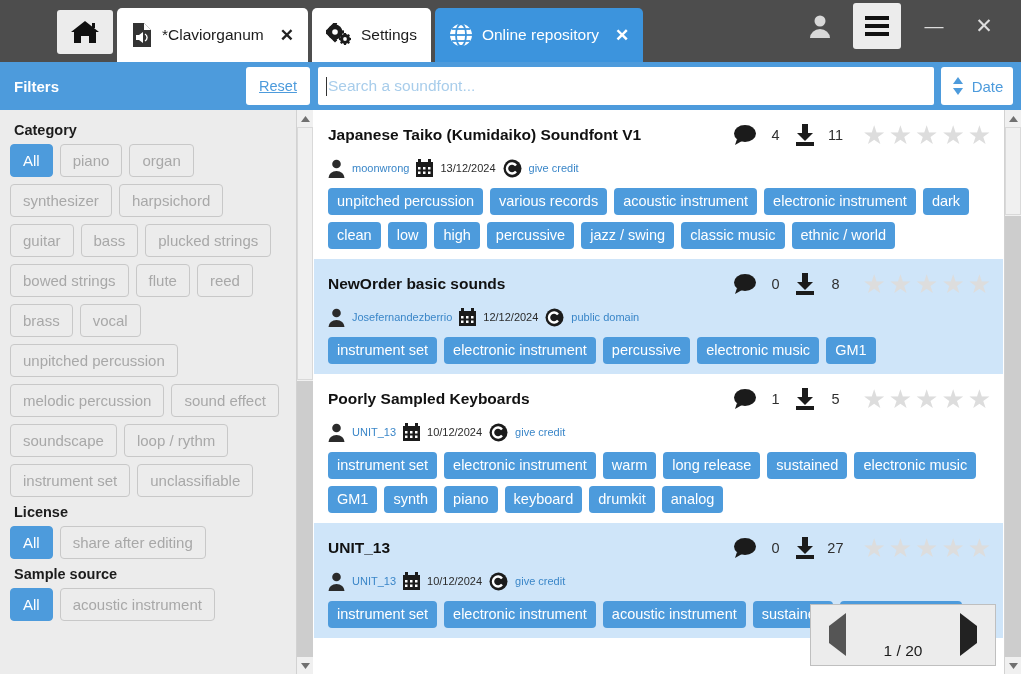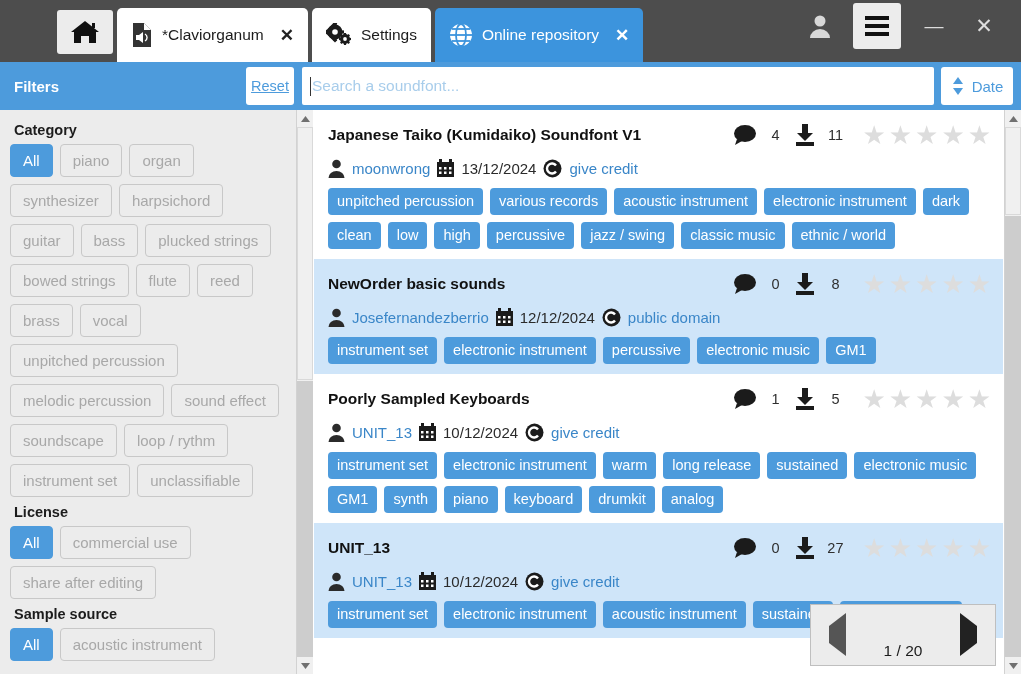--- a/index.html
+++ b/index.html
@@ -61,21 +61,21 @@
   #bluebar {
     position: absolute; left: 0; top: 62px; width: 1021px; height: 48px;
     background: #4d9bdc;
     display: flex; align-items: center;
   }
   #filters-label {
     width: 246px; padding-left: 14px;
     color: #ffffff; font-size: 15px; font-weight: bold;
   }
   #reset-btn {
-    width: 48px; height: 38px; background: #ffffff; border-radius: 3px;
+    width: 64px; height: 38px; background: #ffffff; border-radius: 3px;
     display: flex; align-items: center; justify-content: center;
     color: #4d9bdc; font-size: 14.5px; text-decoration: underline;
   }
   #search-wrap {
     flex: 1 1 auto; height: 38px; background: #ffffff;
     margin-left: 8px; border-radius: 2px;
     display: flex; align-items: center;
     padding-left: 8px; position: relative;
   }
   #search-caret {
@@ -146,21 +146,21 @@
   }
   .stat { display: flex; align-items: center; }
   .stat-num {
     font-size: 14.5px; color: #2f2f2f; width: 34px; text-align: center;
   }
   .stars { display: flex; gap: 3px; margin-left: 10px; }
   .star { color: #dddddd; font-size: 26px; line-height: 26px; }
   .card-meta {
     display: flex; align-items: center; gap: 7px;
     margin-top: 6px; height: 24px;
-    font-size: 15px; color: #2b2b2b;
+    font-size: 11px; color: #2b2b2b;
   }
   .meta-link { color: #3a86c8; }
   .taglist { display: flex; flex-wrap: wrap; gap: 7px; margin-top: 8px; }
   .tag {
     background: #4d9bdc; color: #ffffff; font-size: 14.5px;
     border-radius: 4px; padding: 5px 9px 6px 9px;
     white-space: nowrap;
   }
 
   
@@ -322,21 +322,20 @@
         <div class="chip">melodic percussion</div>
         <div class="chip">sound effect</div>
         <div class="chip">soundscape</div>
         <div class="chip">loop / rythm</div>
         <div class="chip">instrument set</div>
         <div class="chip">unclassifiable</div>
       </div>
       <div class="section-title">License</div>
       <div class="chip-rows">
         <div class="chip sel">All</div>
-        <div class="chip">commercial use</div>
         <div class="chip">share after editing</div>
       </div>
       <div class="section-title">Sample source</div>
       <div class="chip-rows">
         <div class="chip sel">All</div>
         <div class="chip">acoustic instrument</div>
       </div>
     </div>
 </div>
 

